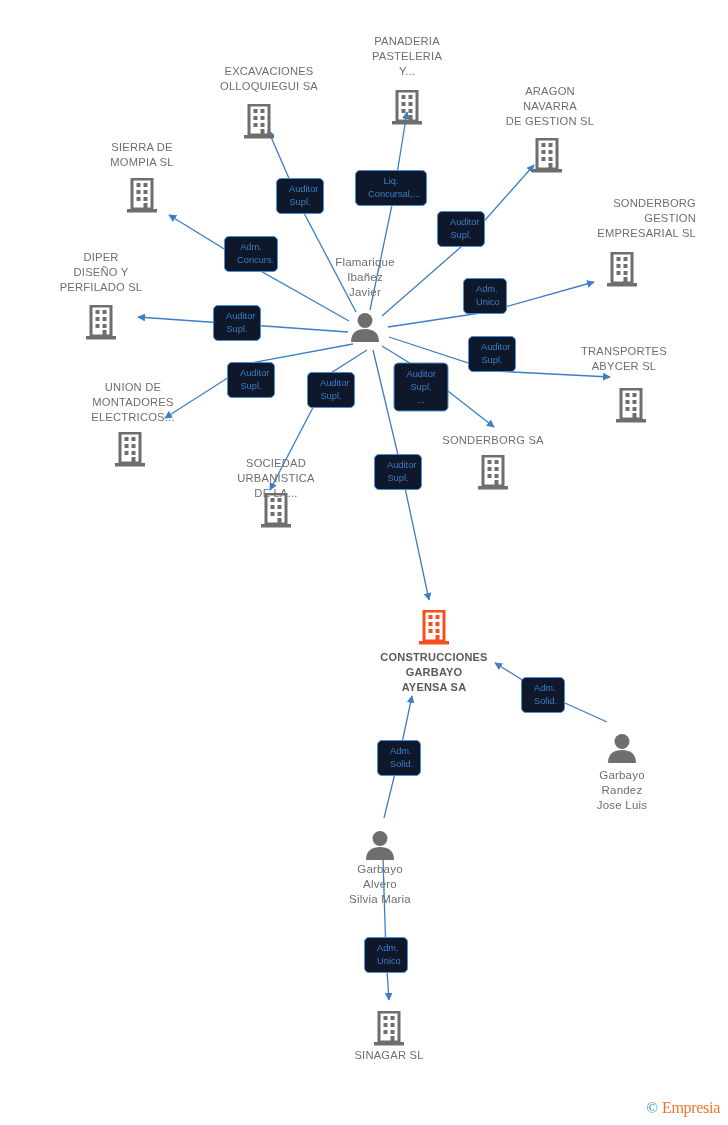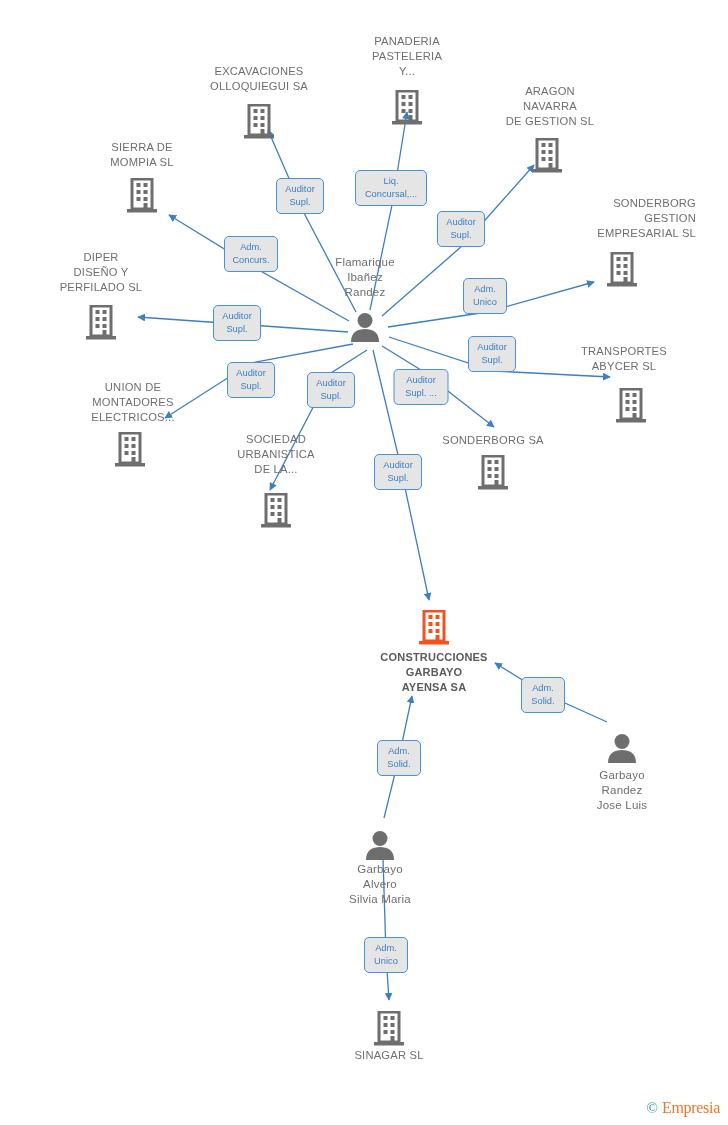--- a/index.html
+++ b/index.html
@@ -48,26 +48,26 @@
   }
   .node-icon {
     display: block;
     margin: 0 auto;
   }
   .rel-box {
     position: absolute;
     transform: translate(-50%, -50%);
     border: 1.4px solid #4a90d9;
     border-radius: 5px;
-    background: #e5e5e5;
+    background: #0f172a;
     color: #3a7fc4;
     font-size: 9.3px;
     line-height: 13px;
     text-align: center;
-    padding: 4px 6px;
+    padding: 4px 12px;
     white-space: pre-line;
     box-sizing: border-box;
   }
   .watermark {
     position: absolute;
     right: 8px;
     bottom: 8px;
     display: flex;
     align-items: center;
     gap: 4px;
@@ -137,21 +137,21 @@
           <rect x="11.5" y="5" width="4" height="4" fill="#6e6e6e"></rect>
           <rect x="18.5" y="5" width="4" height="4" fill="#6e6e6e"></rect>
           <rect x="11.5" y="12" width="4" height="4" fill="#6e6e6e"></rect>
           <rect x="18.5" y="12" width="4" height="4" fill="#6e6e6e"></rect>
           <rect x="11.5" y="19" width="4" height="4" fill="#6e6e6e"></rect>
           <rect x="18.5" y="19" width="4" height="4" fill="#6e6e6e"></rect>
           <rect x="18.5" y="25" width="4" height="6" fill="#6e6e6e"></rect>
           <rect x="2" y="31" width="30" height="3.5" fill="#6e6e6e"></rect>
         </svg>
       </div>
-      <div class="node" style="left: 259px; top: 64px;">
+      <div class="node" style="left: 269px; top: 64px;">
         <div class="node-label company">EXCAVACIONES
 OLLOQUIEGUI SA</div>
       </div>
       <div class="node" style="left: 407px; top: 90px;">
         <svg class="node-icon" width="34" height="36" viewBox="0 0 34 36">
           <rect x="7" y="1" width="20" height="30" fill="none" stroke="#6e6e6e" stroke-width="3"></rect>
           <rect x="11.5" y="5" width="4" height="4" fill="#6e6e6e"></rect>
           <rect x="18.5" y="5" width="4" height="4" fill="#6e6e6e"></rect>
           <rect x="11.5" y="12" width="4" height="4" fill="#6e6e6e"></rect>
           <rect x="18.5" y="12" width="4" height="4" fill="#6e6e6e"></rect>
@@ -241,21 +241,21 @@
           <rect x="11.5" y="5" width="4" height="4" fill="#6e6e6e"></rect>
           <rect x="18.5" y="5" width="4" height="4" fill="#6e6e6e"></rect>
           <rect x="11.5" y="12" width="4" height="4" fill="#6e6e6e"></rect>
           <rect x="18.5" y="12" width="4" height="4" fill="#6e6e6e"></rect>
           <rect x="11.5" y="19" width="4" height="4" fill="#6e6e6e"></rect>
           <rect x="18.5" y="19" width="4" height="4" fill="#6e6e6e"></rect>
           <rect x="18.5" y="25" width="4" height="6" fill="#6e6e6e"></rect>
           <rect x="2" y="31" width="30" height="3.5" fill="#6e6e6e"></rect>
         </svg>
       </div>
-      <div class="node" style="left: 276px; top: 432px;">
+      <div class="node" style="left: 276px; top: 456px;">
         <div class="node-label company">SOCIEDAD
 URBANISTICA
 DE LA...</div>
       </div>
       <div class="node" style="left: 130px; top: 432px;">
         <svg class="node-icon" width="34" height="36" viewBox="0 0 34 36">
           <rect x="7" y="1" width="20" height="30" fill="none" stroke="#6e6e6e" stroke-width="3"></rect>
           <rect x="11.5" y="5" width="4" height="4" fill="#6e6e6e"></rect>
           <rect x="18.5" y="5" width="4" height="4" fill="#6e6e6e"></rect>
           <rect x="11.5" y="12" width="4" height="4" fill="#6e6e6e"></rect>
@@ -347,21 +347,21 @@
       </div>
       <div class="node" style="left: 365px; top: 312px;">
         <svg class="node-icon" width="34" height="30" viewBox="0 0 34 30">
           <circle cx="17" cy="8.5" r="7.5" fill="#6e6e6e"></circle>
           <path d="M3 30 C3 20 9.5 17 17 17 C24.5 17 31 20 31 30 Z" fill="#6e6e6e"></path>
         </svg>
       </div>
       <div class="node" style="left: 365px; top: 255px;">
         <div class="node-label ">Flamarique
 Ibañez
-Randez</div>
+Javier</div>
       </div>
     </div>
   <div id="relation-layer">
       <div class="rel-box" style="left: 300px; top: 196px; width: 48px; min-height: 34px;">Auditor
 Supl.</div>
       <div class="rel-box" style="left: 391px; top: 188px; width: 72px; min-height: 34px;">Liq.
 Concursal,...</div>
       <div class="rel-box" style="left: 461px; top: 229px; width: 48px; min-height: 34px;">Auditor
 Supl.</div>
       <div class="rel-box" style="left: 485px; top: 296px; width: 44px; min-height: 32px;">Adm.

